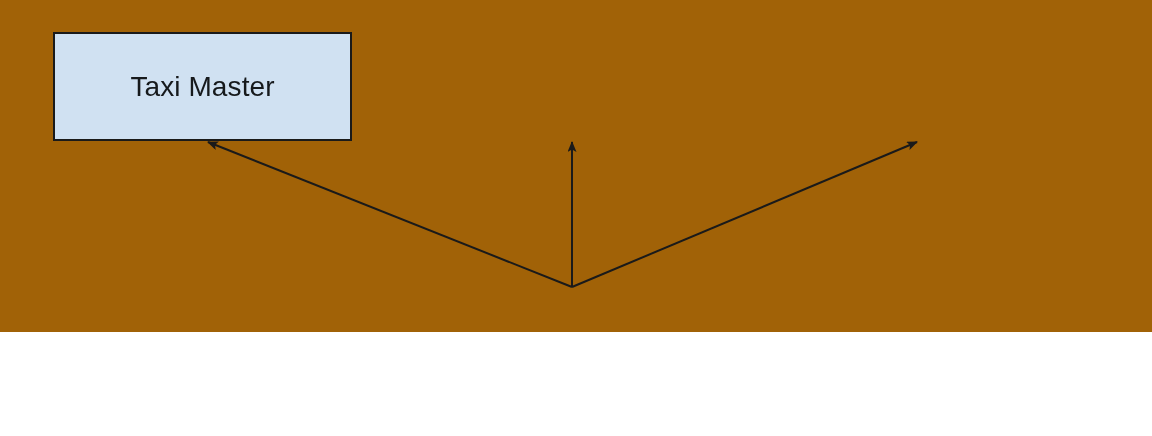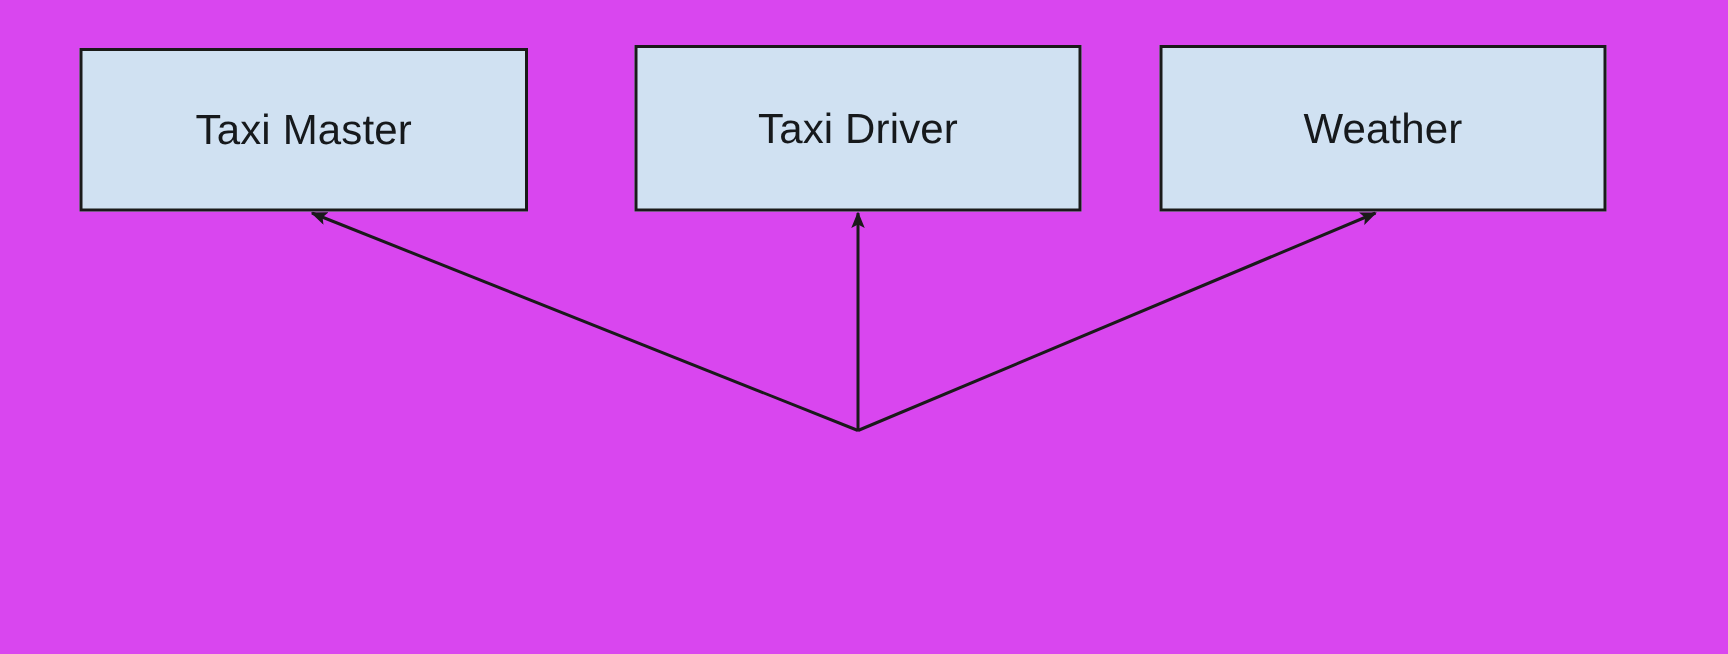--- a/index.html
+++ b/index.html
@@ -7,22 +7,22 @@
     margin: 0;
     padding: 0;
     background: #ffffff;
   }
   body {
     font-family: "Liberation Sans", "DejaVu Sans", sans-serif;
   }
   #diagram-canvas {
     position: relative;
     width: 1152px;
-    height: 436px;
-    background: #d946ef;
+    height: 332px;
+    background: #a16207;
     overflow: hidden;
     text-align: center;
   }
   #edge-layer {
     position: absolute;
     left: 0;
     top: 0;
     width: 1152px;
     height: 436px;
     pointer-events: none;
@@ -66,22 +66,16 @@
 
     <line x1="572" y1="287" x2="572" y2="142" stroke="#1a1a1a" stroke-width="2" marker-end="url(#arrowhead)"></line>
 
     <line x1="572" y1="287" x2="917" y2="142" stroke="#1a1a1a" stroke-width="2" marker-end="url(#arrowhead)"></line>
   </svg>
 
   <div class="node" id="node-taxi-master">
     <span class="node-label">Taxi Master</span>
   </div>
 
-  <div class="node" id="node-taxi-driver">
-    <span class="node-label">Taxi Driver</span>
-  </div>
 
-  <div class="node" id="node-weather">
-    <span class="node-label">Weather</span>
-  </div>
 
 
 </div>
 
 </body></html>

